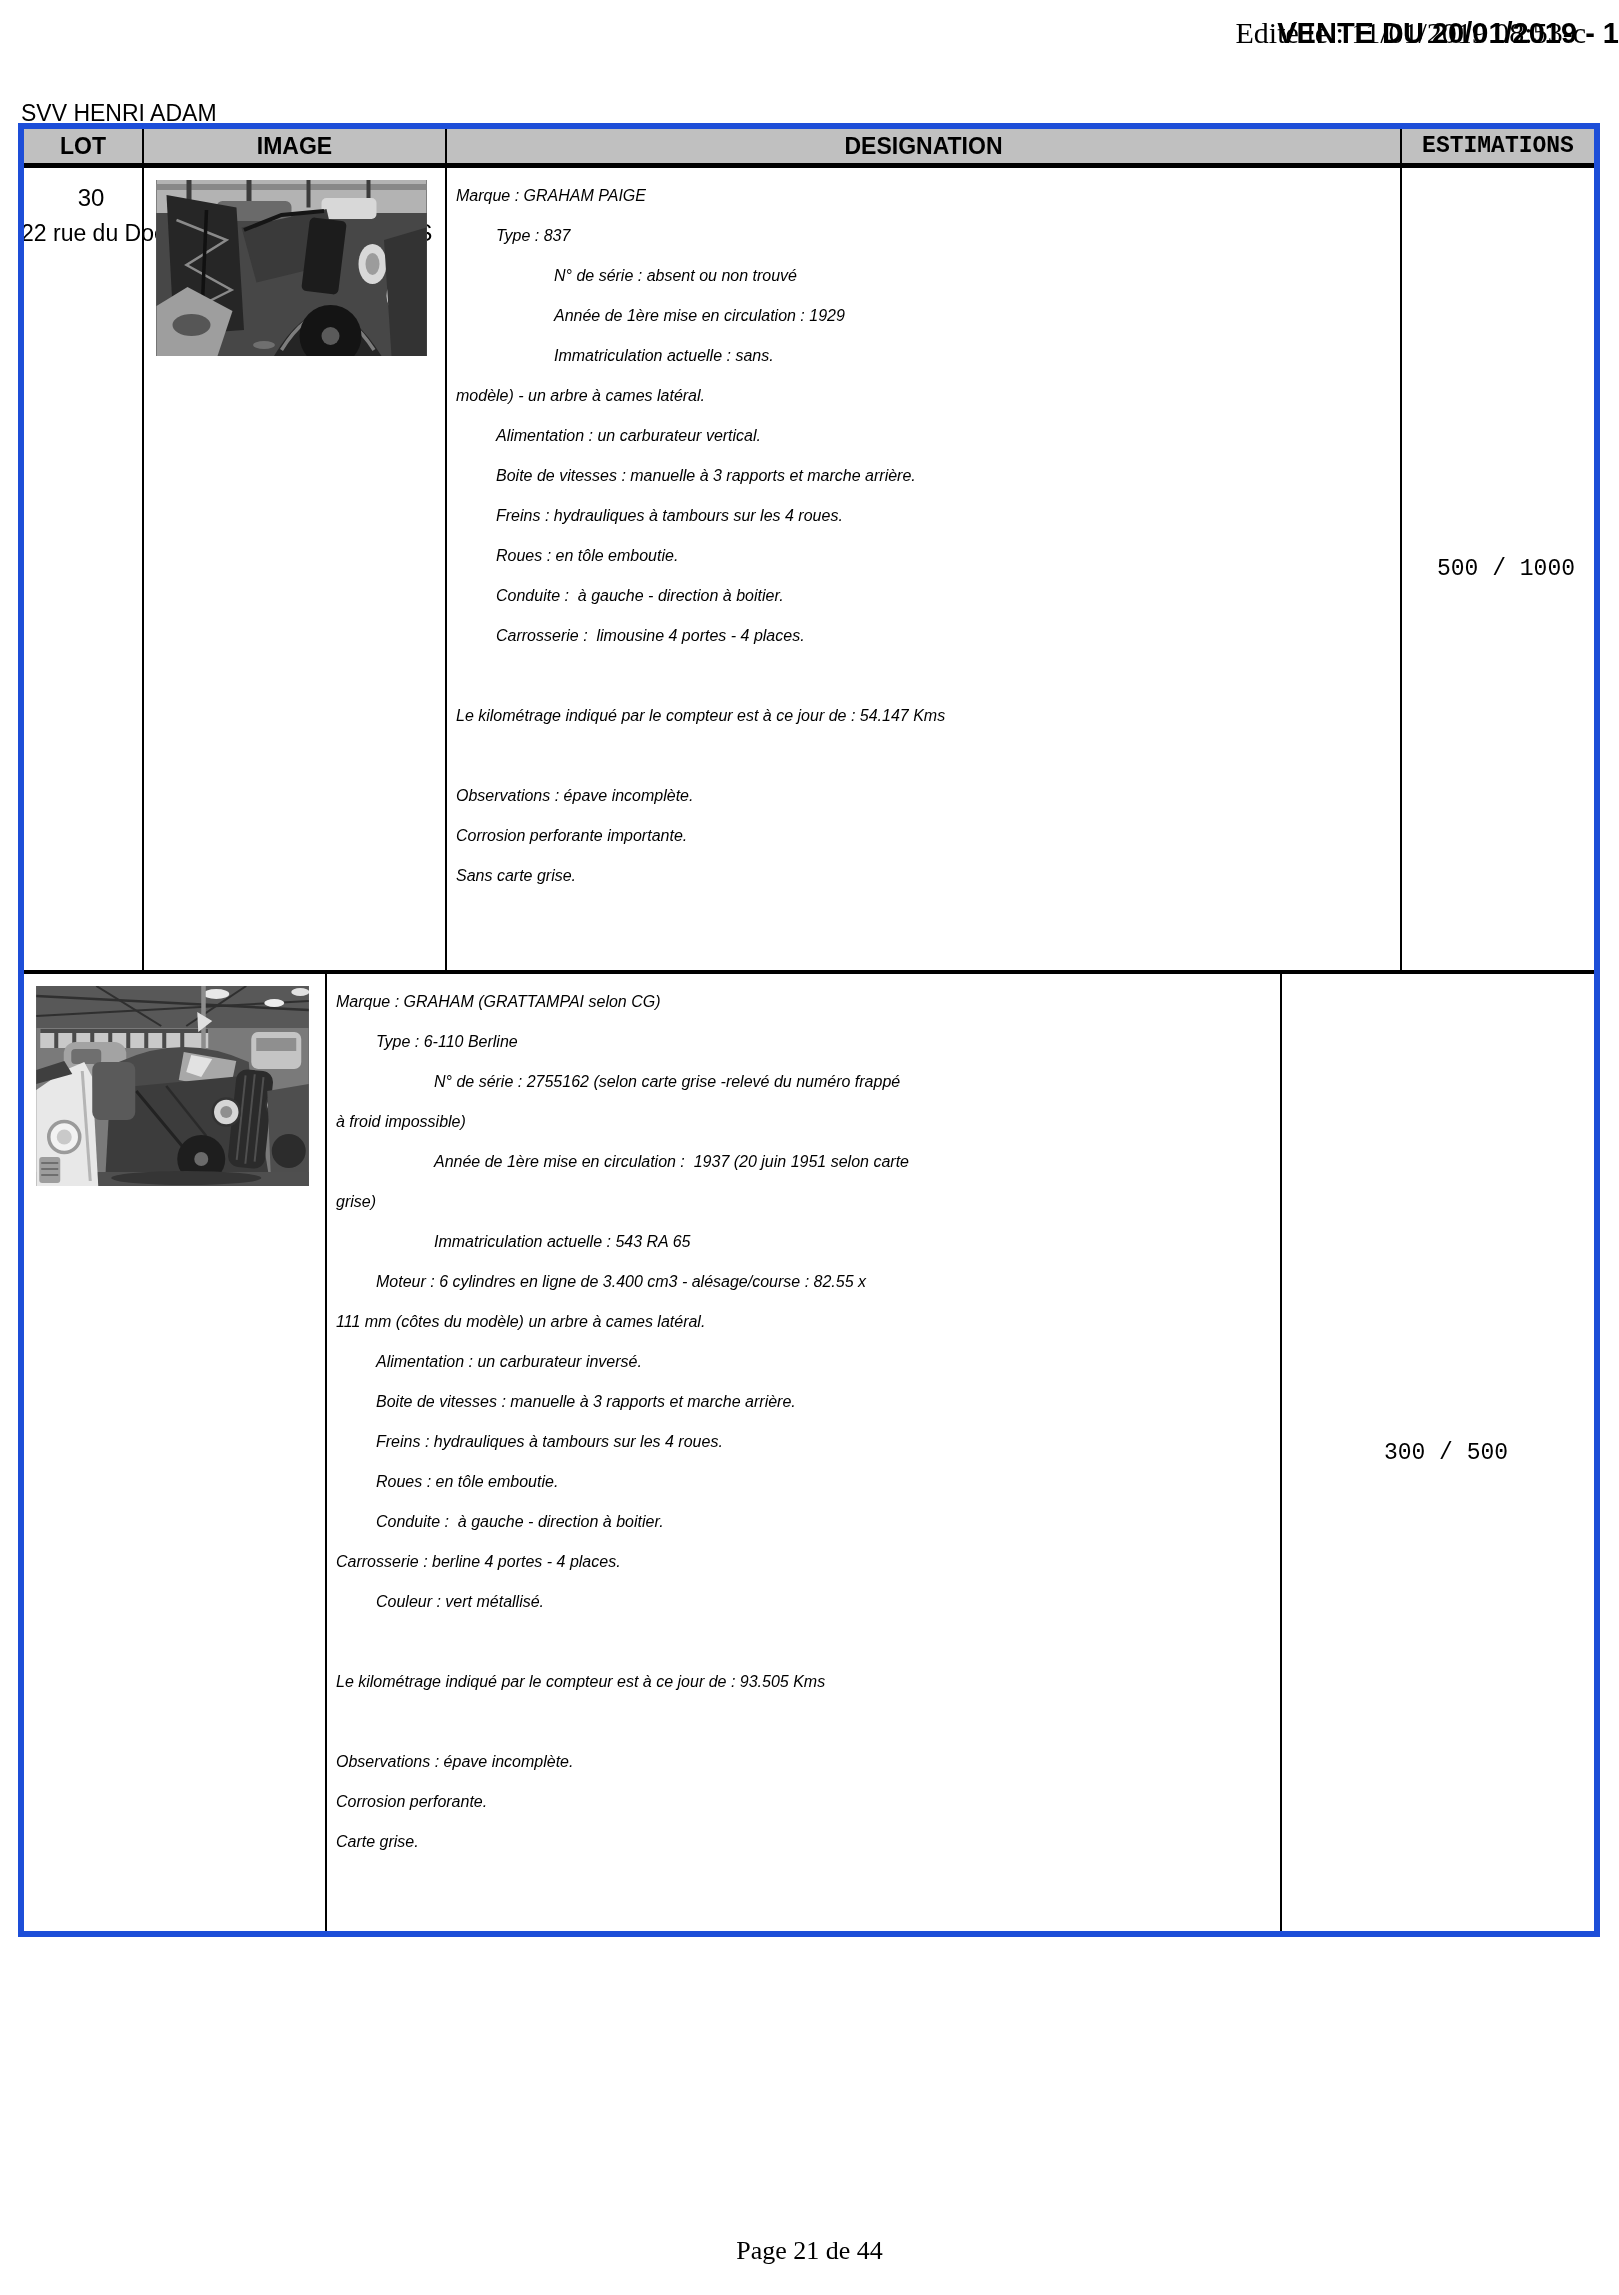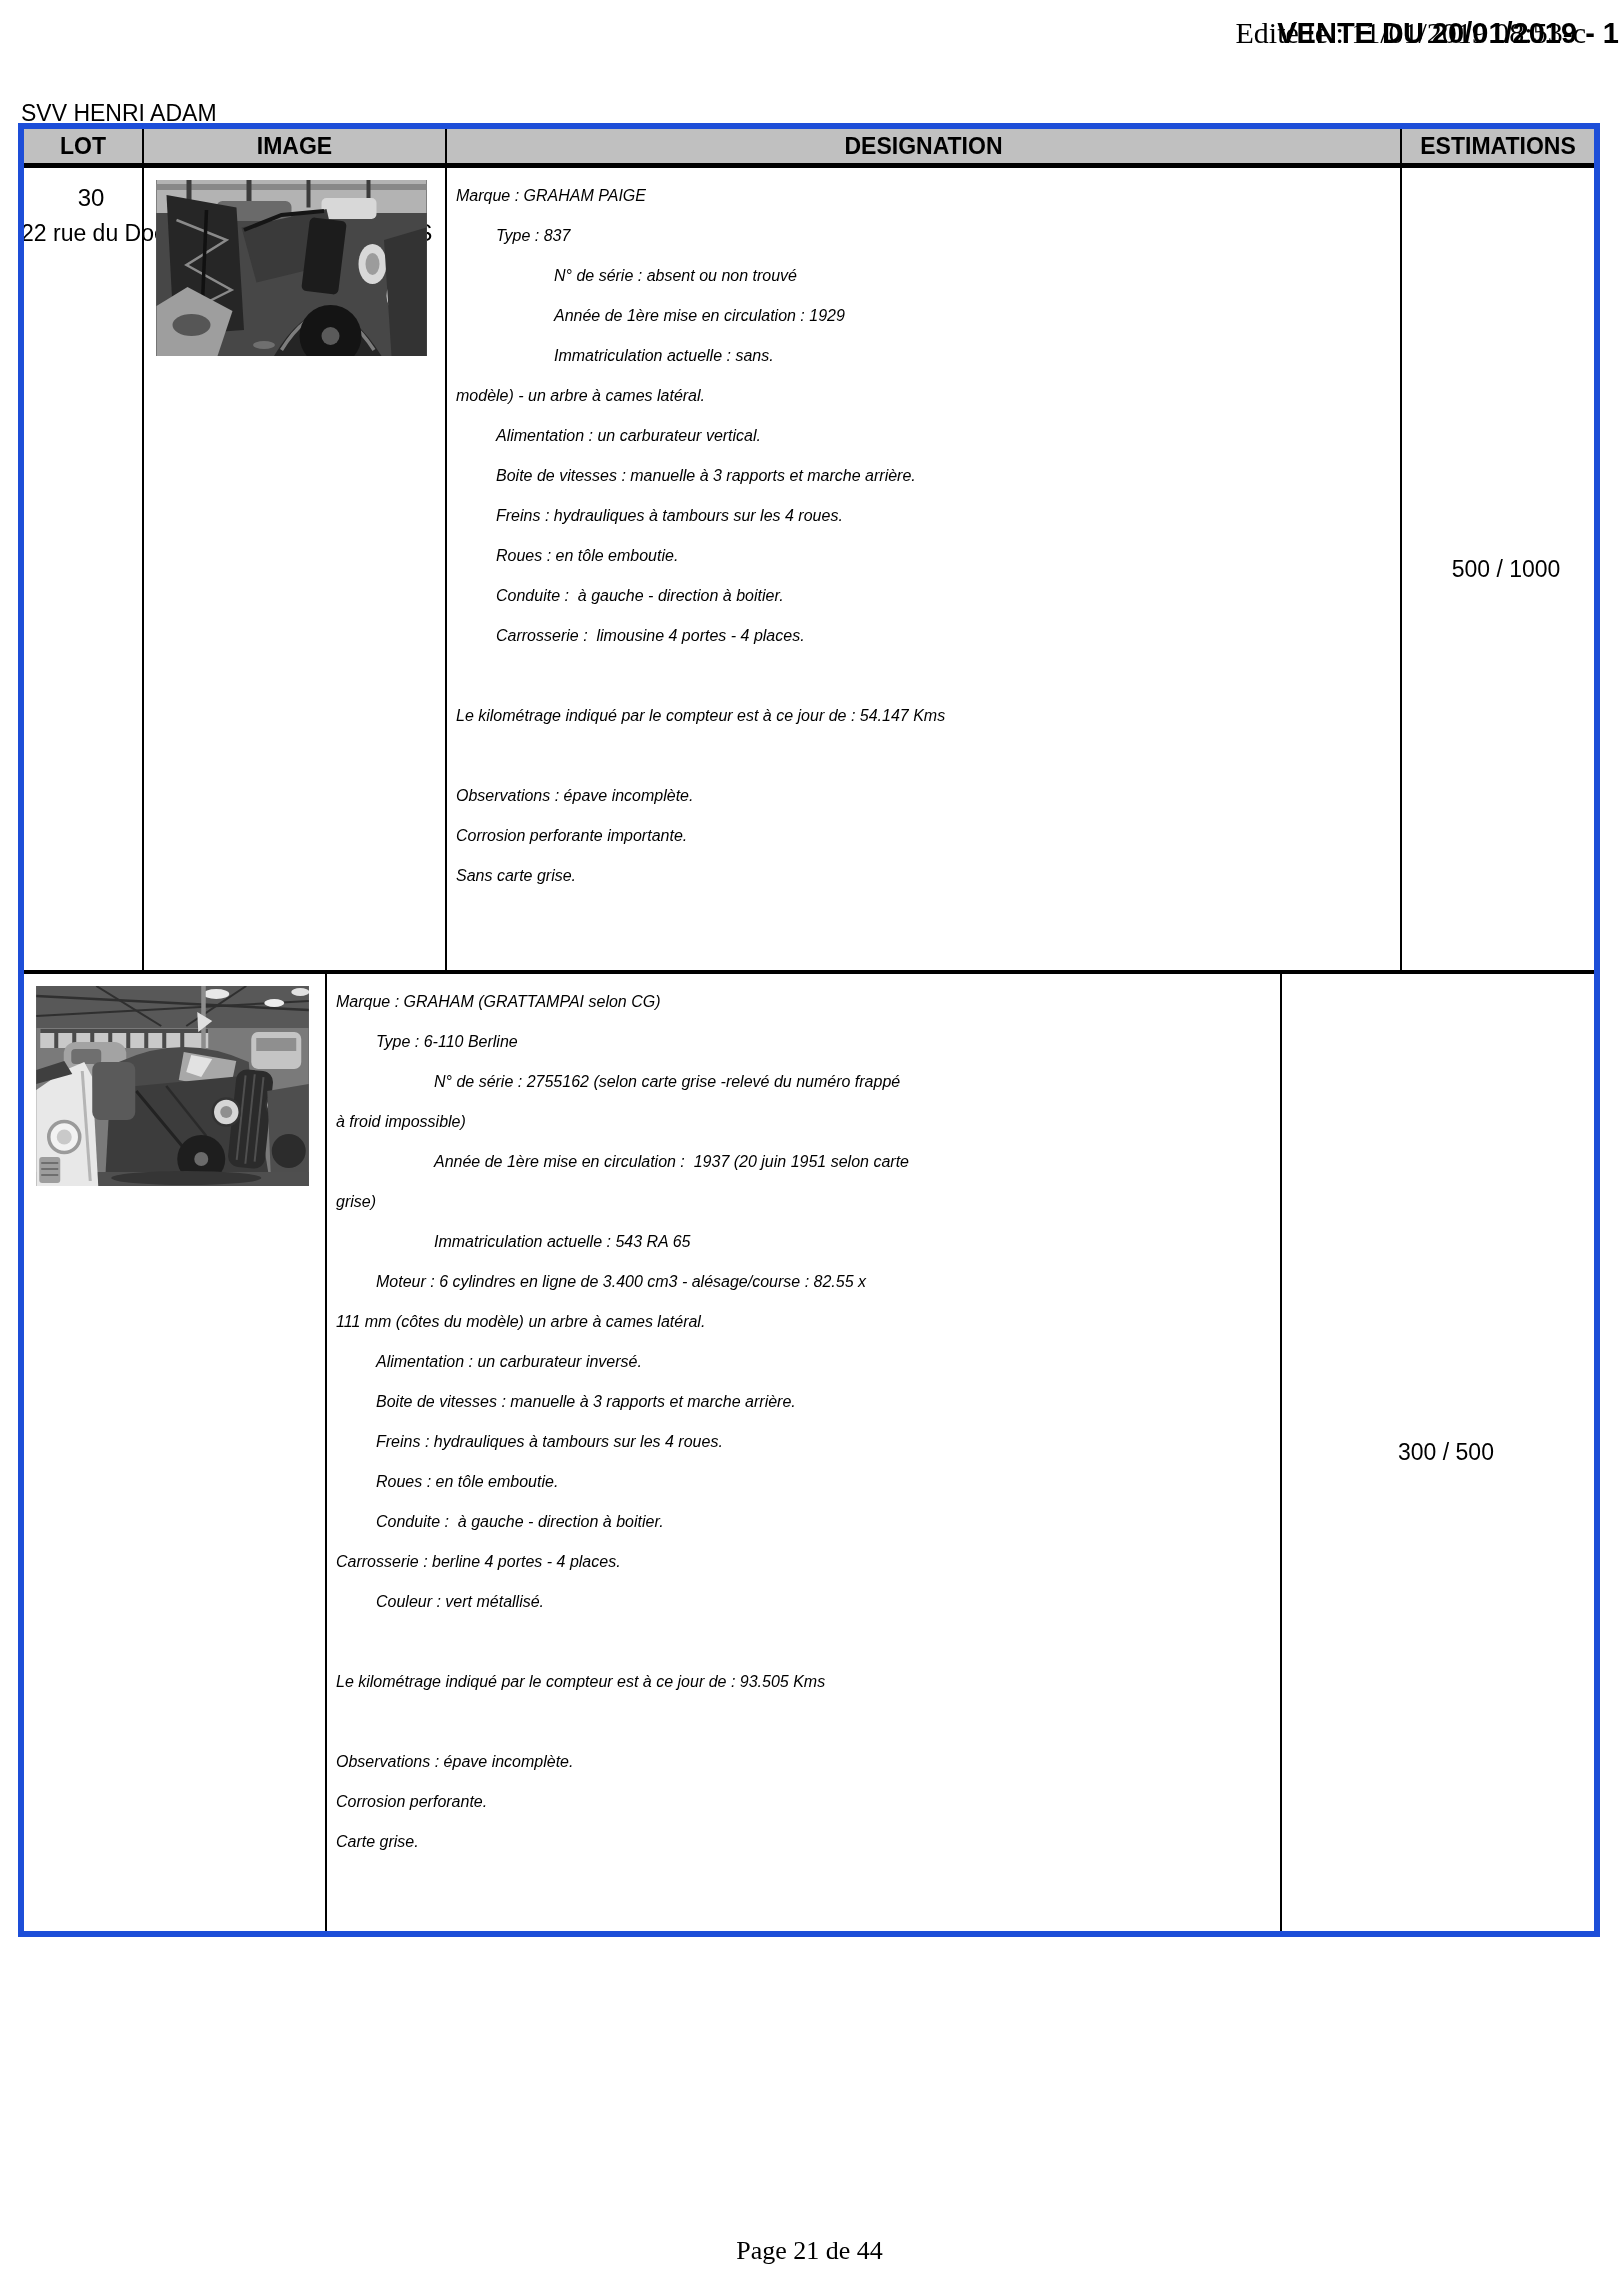--- a/index.html
+++ b/index.html
@@ -17,21 +17,21 @@
   .tbl{position:absolute;left:18px;top:123px;width:1582px;height:1814px;
        border:6px solid #1d4ed8;box-sizing:border-box;display:flex;flex-direction:column;}
   .thead{display:flex;height:39px;background:#c0c0c0;border-bottom:5px solid #000;
          box-sizing:border-box;font-weight:bold;font-size:23px;flex:none;}
   .th{display:flex;align-items:center;justify-content:center;
       border-right:2px solid #000;box-sizing:border-box;}
   .th:last-child{border-right:none;}
   .w-lot{width:120px;flex:none;}
   .w-img{width:303px;flex:none;}
   .w-des{width:955px;flex:none;}
-  .w-est{flex:1;}
+  .w-est{flex:1;font-family:Liberation Mono, monospace;}
   .trow{display:flex;box-sizing:border-box;flex:none;}
   .row-a{height:806px;border-bottom:4px solid #000;}
   .row-b{flex:1;}
   .td{border-right:2px solid #000;box-sizing:border-box;overflow:hidden;padding-left:16px;}
   .td:last-child{border-right:none;}
   .td-lot{text-align:center;padding-top:16px;font-size:24px;}
   .td-img{padding:12px 0 0 12px;}
   .td-des{padding:8px 0 0 9px;font-size:16px;font-style:italic;}
   .td-est{display:flex;align-items:center;justify-content:center;font-size:23px;}
   .dline{height:40px;line-height:40px;white-space:pre;}

